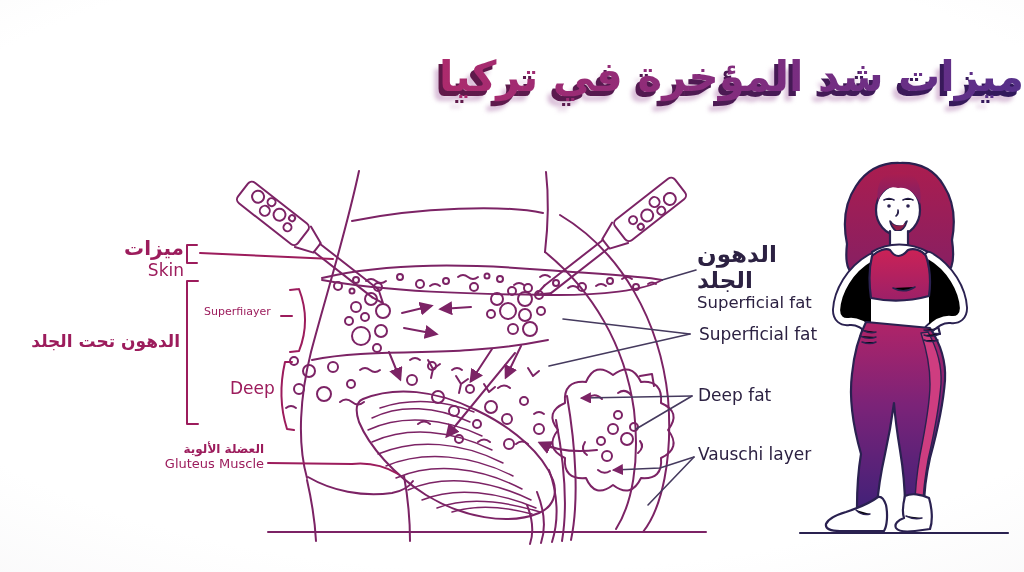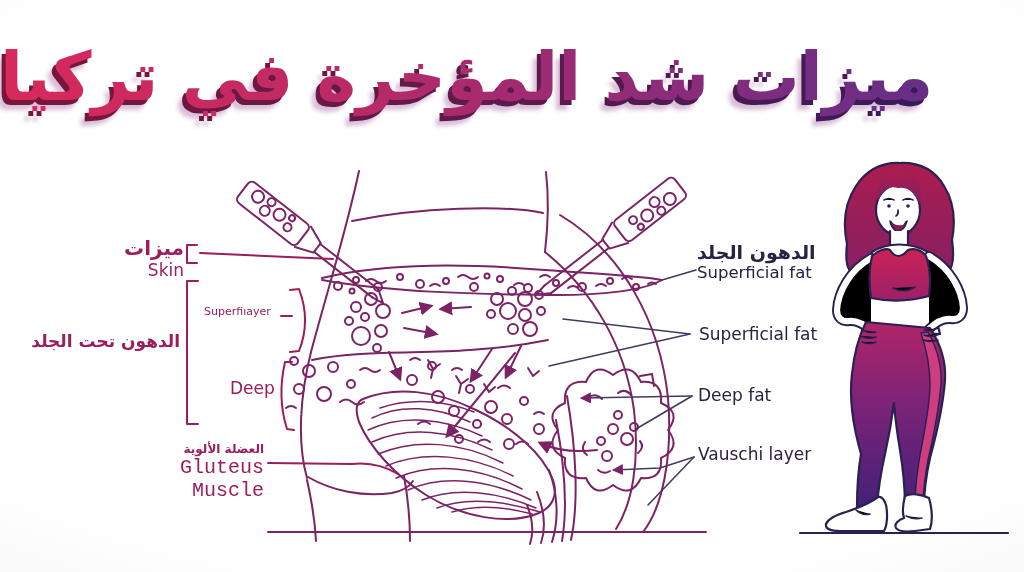--- a/index.html
+++ b/index.html
@@ -1,21 +1,21 @@
 <!DOCTYPE html>
 <html lang="ar"><head>
 <meta charset="utf-8">
 <style>
   html,body{margin:0;padding:0;background:#fff;}
   #canvas{position:relative;width:1024px;height:572px;margin:0 auto;overflow:hidden;
           background:radial-gradient(ellipse 120% 100% at 50% 45%, #ffffff 55%, #f0eff1 100%);
           font-family:"DejaVu Sans", sans-serif;}
   
-  .title-wrap{position:absolute;top:22px;left:0;right:0;height:120px;text-align:left;
-              direction:rtl;font-weight:bold;font-size:67px;line-height:110px;text-decoration:underline;}
+  .title-wrap{position:absolute;top:22px;left:0;right:0;height:120px;text-align:right;
+              direction:rtl;font-weight:bold;font-size:42px;line-height:110px;text-decoration:underline;}
   .title-layer{position:absolute;left:0;right:0;top:0;white-space:nowrap;}
   .t-soft{color:#d9bed8;transform:translate(-8px,10px);filter:blur(2px);}
   .t-ext{background:linear-gradient(90deg,#7a1638 0%,#5a1a4e 55%,#31195c 100%);
          -webkit-background-clip:text;background-clip:text;color:transparent;
          transform:translate(-4px,5px);}
   .t-face{background:linear-gradient(90deg,#d8295c 0%,#c22a63 28%,#a02b72 52%,#7c2d80 76%,#56308a 100%);
           -webkit-background-clip:text;background-clip:text;color:transparent;}
   
   .lbl{position:absolute;}
   .lbl .ar{display:block;direction:rtl;}
@@ -25,23 +25,23 @@
   #lbl-skin{left:92px;top:236px;width:92px;text-align:right;}
   #lbl-skin .ar{font-size:20px;font-weight:bold;}
   #lbl-skin .en{font-size:17px;}
   #lbl-suplayer{left:204px;top:305px;width:90px;font-size:11px;}
   #lbl-subq{left:24px;top:331px;width:156px;text-align:right;}
   #lbl-subq .ar{font-size:17px;font-weight:bold;}
   #lbl-subq .en{font-size:16px;}
   #lbl-deep{left:230px;top:378px;width:50px;font-size:17px;}
   #lbl-gluteus{left:126px;top:442px;width:138px;text-align:right;}
   #lbl-gluteus .ar{font-size:12px;font-weight:bold;}
-  #lbl-gluteus .en{font-size:20px;font-family:Liberation Mono, monospace;}
+  #lbl-gluteus .en{font-size:13px;}
   #rlbl-1{left:697px;top:241px;width:130px;}
-  #rlbl-1 .ar{font-size:19px;font-weight:bold;text-align:left;}
+  #rlbl-1 .ar{font-size:23px;font-weight:bold;text-align:left;}
   #rlbl-1 .en{font-size:16.5px;}
   #rlbl-2{left:699px;top:324px;font-size:17px;}
   #rlbl-3{left:698px;top:385px;font-size:17px;}
   #rlbl-4{left:698px;top:444px;font-size:17px;text-align:right;}
   svg{position:absolute;left:0;top:0;}
 </style>
 </head>
 <body>
 
 <div id="canvas">

